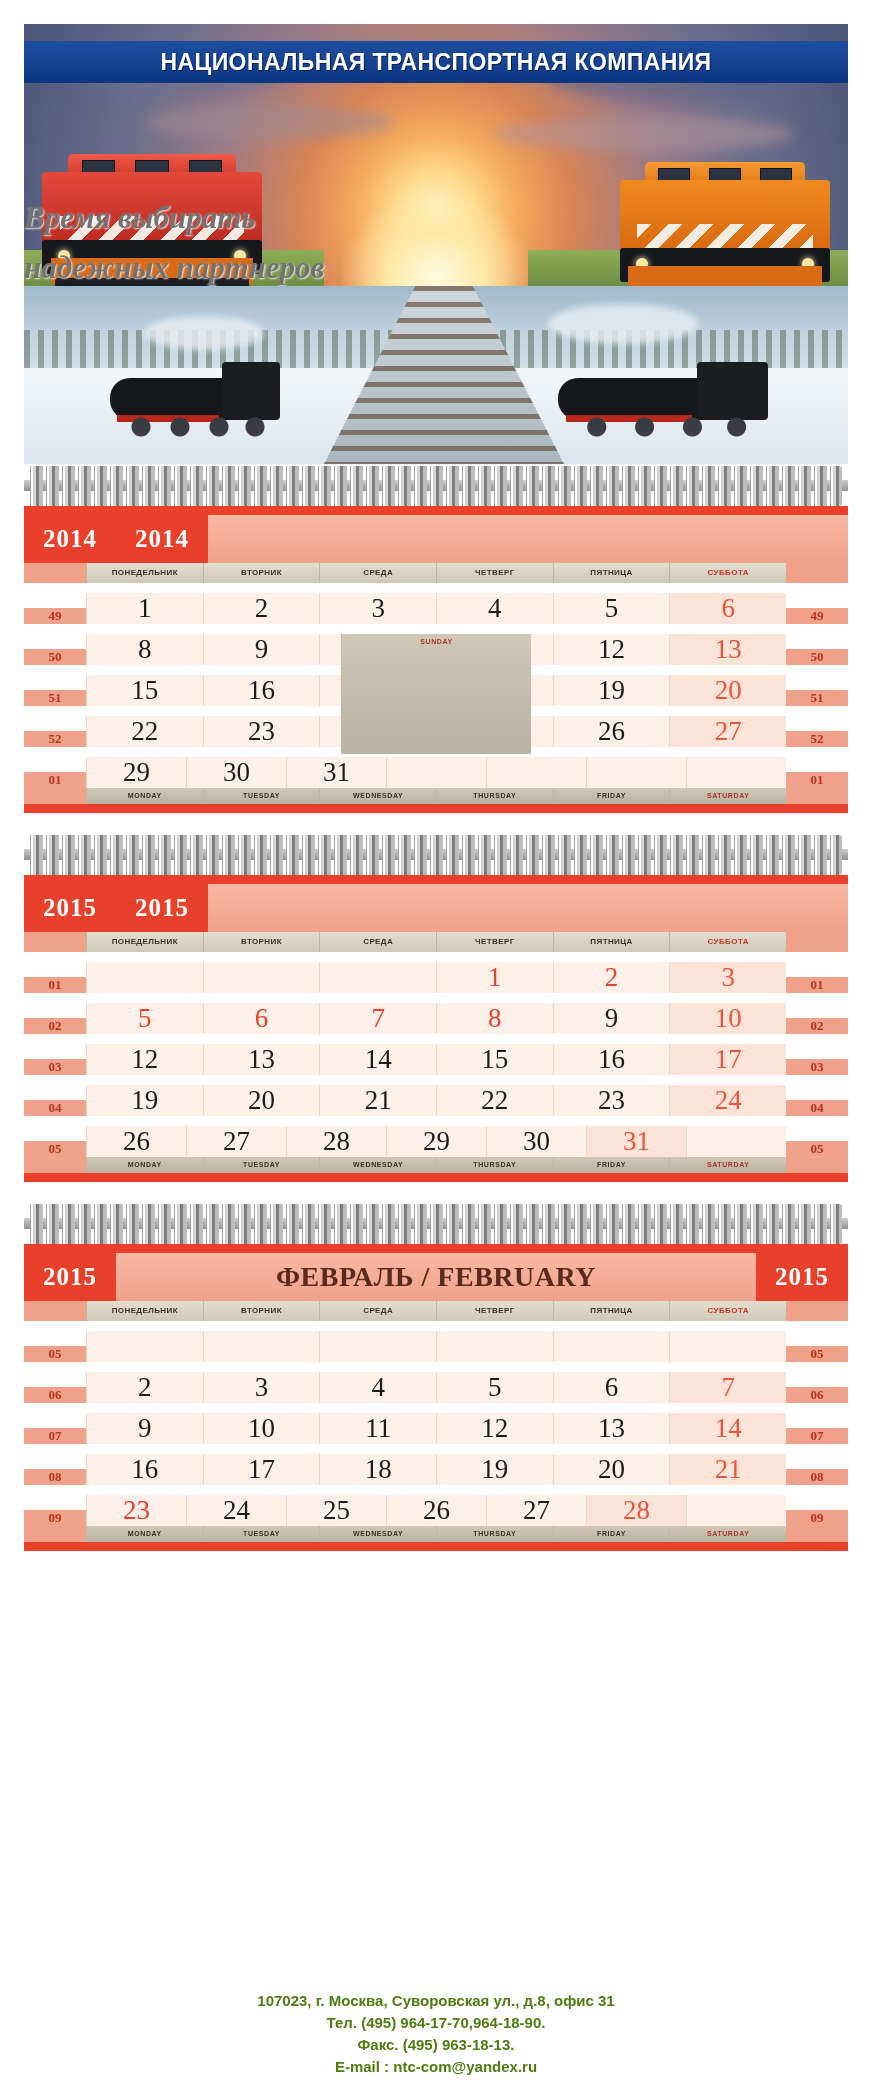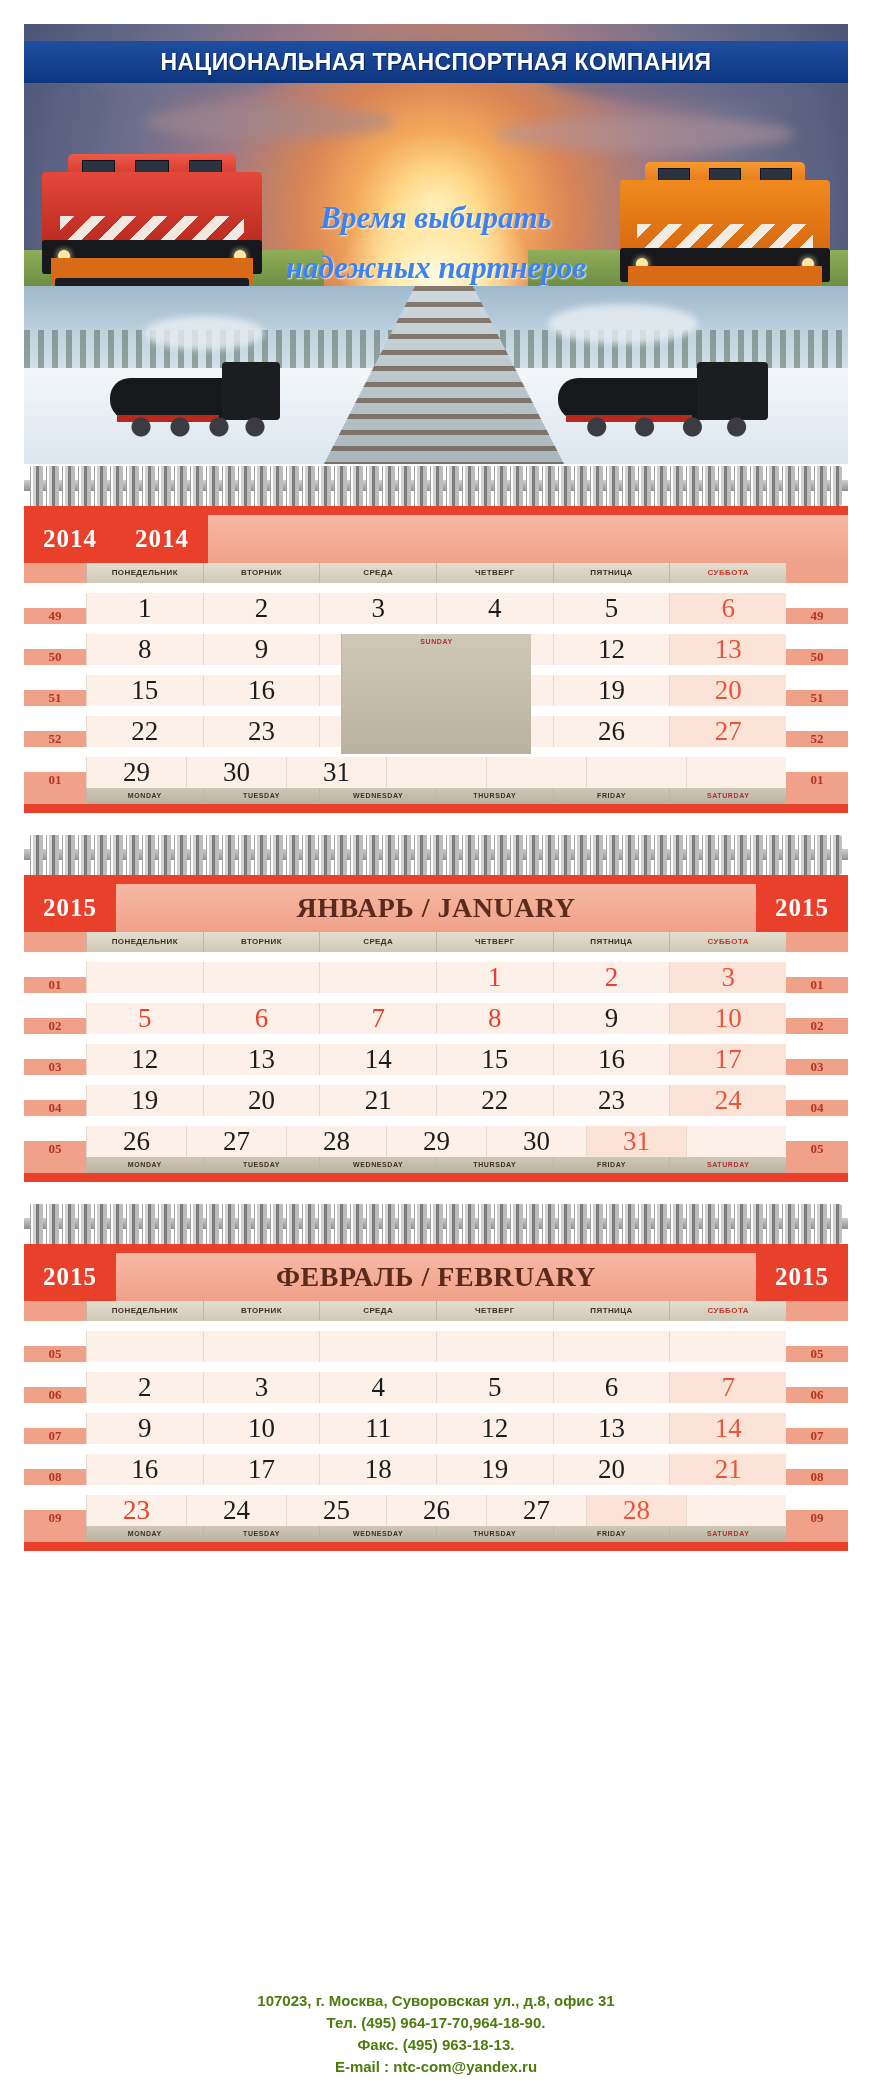--- a/index.html
+++ b/index.html
@@ -53,23 +53,23 @@
   .title-bar {
     position:absolute; left:0; top:0; width:100%; height:42px;
     background: linear-gradient(#1f4ea1,#0d3680);
     display:flex; align-items:center; justify-content:center;margin-top:17px;
   }
   .title-bar span {
     color:#ffffff; font-weight:bold; font-size:23px; letter-spacing:.4px;
     text-shadow: 1px 1px 0 #06224f;
   }
   .slogan1, .slogan2 {
-    position:absolute; width:100%; text-align:center;
+    position:absolute; width:100%; 
     font-family:"Liberation Serif", serif; font-style:italic; font-weight:bold;
-    color:#3b82f6; text-shadow: 1px 1px 2px rgba(255,255,255,.85);
+    color:#737373; text-shadow: 1px 1px 2px rgba(255,255,255,.85);
   }
   .slogan1 { top:176px; font-size:31px; }
   .slogan2 { top:226px; font-size:31px; }
 
   
   .winter { position:absolute; left:0; top:262px; width:100%; height:178px; overflow:hidden;
             background: linear-gradient(#b9cfe0 0%, #dfe9f1 45%, #e8eef3 100%); }
   .w-sky { position:absolute; left:0; top:0; width:100%; height:86px; background:linear-gradient(#9fb9cc,#d7e4ee); }
   .w-snow { position:absolute; left:0; bottom:0; width:100%; height:96px; background:linear-gradient(#f3f7fa,#dce6ee); }
   .w-trees { position:absolute; left:0; top:44px; width:100%; height:60px;
@@ -338,21 +338,20 @@
       </div>
       <div style="height: 22px;"></div>
       <div class="spiral">
         <div class="bar"></div>
         <div class="coils"></div>
       </div>
       <div class="block">
         <div class="cal-top-strip"></div>
         <div class="cal-head">
           <div class="yr">2015</div>
-          <div class="mname">ЯНВАРЬ / JANUARY</div>
           <div class="yr">2015</div>
         </div>
         <div class="hdr-row">
           <div class="wk"></div>
           <div class="dcell">ПОНЕДЕЛЬНИК</div>
           <div class="dcell">ВТОРНИК</div>
           <div class="dcell">СРЕДА</div>
           <div class="dcell">ЧЕТВЕРГ</div>
           <div class="dcell">ПЯТНИЦА</div>
           <div class="dcell sat">СУББОТА</div>

